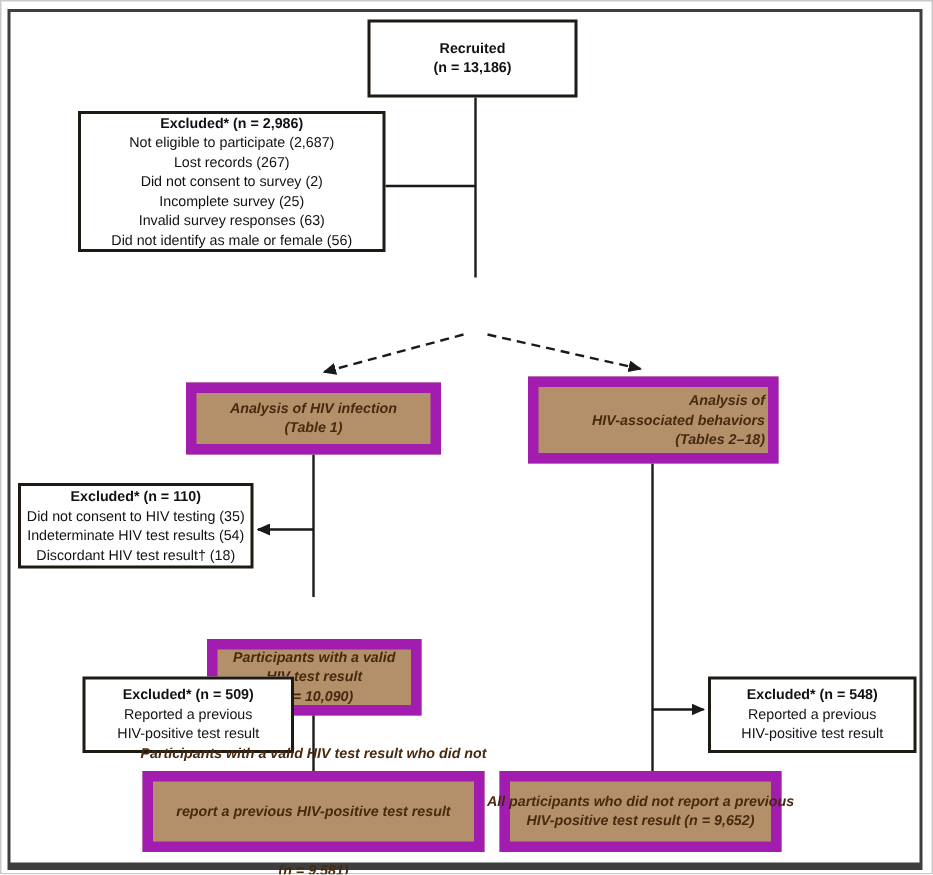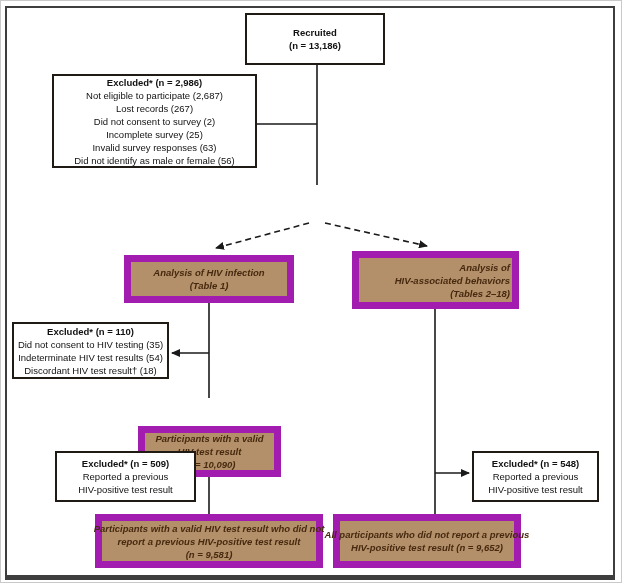--- a/index.html
+++ b/index.html
@@ -97,27 +97,27 @@
     <div class="i">HIV test result</div>
     <div class="i">(n = 10,090)</div>
   </div>
 
   <div class="box" style="left:28px;top:451px;width:141px;height:51px;margin-left:27px;">
     <div class="t">Excluded* (n = 509)</div>
     <div class="i">Reported a previous</div>
     <div class="i">HIV-positive test result</div>
   </div>
 
-  <div class="box" style="left:472px;top:451px;width:127px;height:51px;">
+  <div class="box" style="left:472px;top:451px;width:139px;height:51px;">
     <div class="t">Excluded* (n = 548)</div>
     <div class="i">Reported a previous</div>
     <div class="i">HIV-positive test result</div>
   </div>
 
-  <div class="box box-brown" style="left:95px;top:514px;width:228px;height:54px;">
+  <div class="box box-brown" style="left:95px;top:514px;width:228px;height:54px;gap:26px;">
     <div class="i">Participants with a valid HIV test result who did not</div>
     <div class="i">report a previous HIV-positive test result</div>
     <div class="i">(n = 9,581)</div>
   </div>
 
   <div class="box box-brown" style="left:333px;top:514px;width:188px;height:54px;">
     <div class="i">All participants who did not report a previous</div>
     <div class="i">HIV-positive test result (n = 9,652)</div>
   </div>
 

